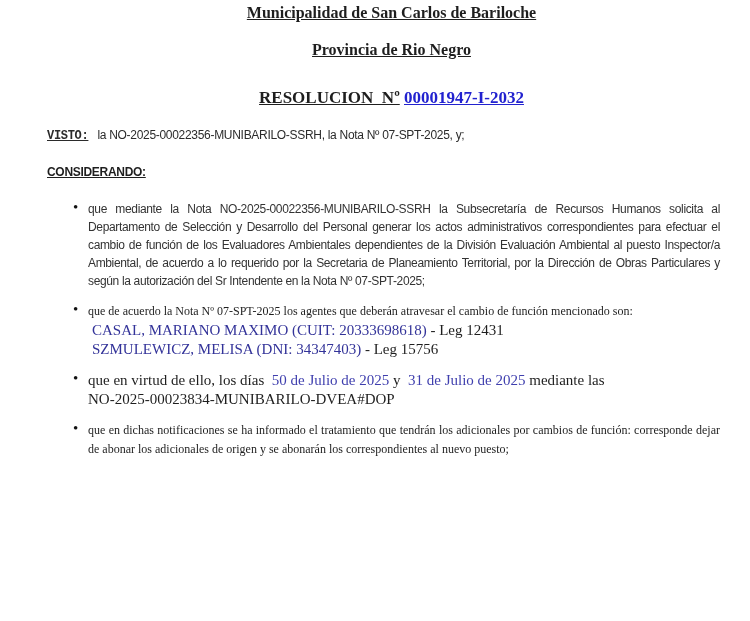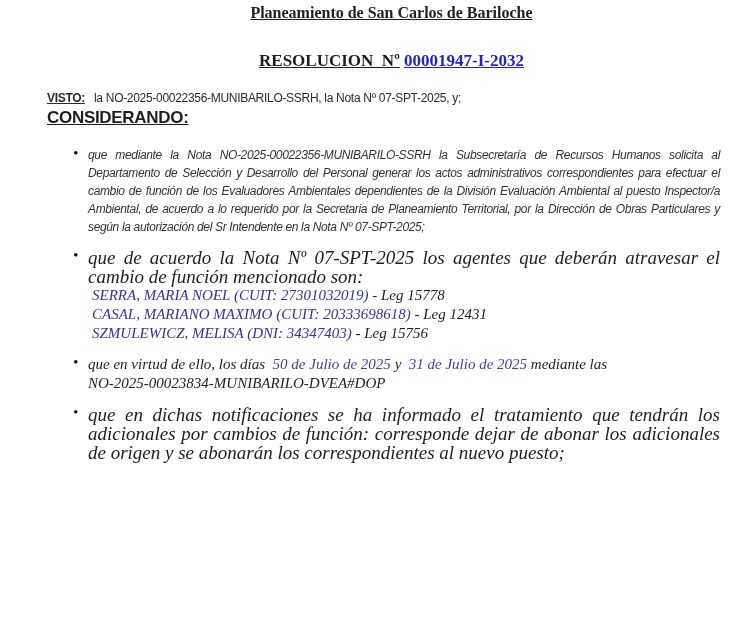--- a/index.html
+++ b/index.html
@@ -58,39 +58,39 @@
     margin-top:20px;
     font-family:"Liberation Sans", sans-serif;
     font-size:12px;
     line-height:16px;
     letter-spacing:-0.3px;
     color:#2b2b2b;
   }
   .visto-label{
     font-weight:bold;
     text-decoration:underline;
+    font-family:Liberation Mono, monospace;
   }
   .visto-gap{display:inline-block;width:9px;}
   .considerando-line{
-    margin-top:4px;
+    margin-top:20px;
     font-family:"Liberation Sans", sans-serif;
-    font-size:17px;
+    font-size:12px;
     line-height:16px;
     letter-spacing:-0.3px;
   }
   .considerando-label{
     font-weight:bold;
     text-decoration:underline;
   }
   
   ul.considerations{
     list-style:none;
     margin:20px 16px 0 0;
     padding:0;
-    font-style:italic;
   }
   ul.considerations > li{
     position:relative;
     padding-left:41px;
   }
   ul.considerations > li + li{
     margin-top:12px;
   }
   ul.considerations > li::before{
     content:"\2022";
@@ -103,21 +103,21 @@
   .sans-par{
     font-family:"Liberation Sans", sans-serif;
     font-size:12px;
     line-height:18px;
     letter-spacing:-0.35px;
     color:#333333;
     text-align:justify;
   }
   .serif-par{
     font-family:"Liberation Serif", serif;
-    font-size:19px;
+    font-size:12px;
     line-height:19px;
     color:var(--text-black);
     text-align:justify;
   }
   .serif-line{
     font-family:"Liberation Serif", serif;
     font-size:15px;
     line-height:19px;
     color:var(--text-black);
   }
@@ -131,21 +131,22 @@
     color:var(--date-blue);
     cursor:pointer;
   }
 </style>
 </head>
 <body>
 
 <div class="document">
 
   <div class="doc-header">
-    <div class="doc-title">Planeamiento de San Carlos de Bariloche</div>
+    <div class="doc-title">Municipalidad de San Carlos de Bariloche</div>
+    <div class="doc-subtitle">Provincia de Rio Negro</div>
     <div class="resolution-line">
       <span class="resolution-label">RESOLUCION&nbsp; Nº</span>
       <span class="resolution-number">00001947-I-2032</span>
     </div>
   </div>
 
   <div class="visto-line">
     <span class="visto-label">VISTO:</span><span class="visto-gap"></span><span>la NO-2025-00022356-MUNIBARILO-SSRH, la Nota Nº 07-SPT-2025, y;</span>
   </div>
 
@@ -155,23 +156,20 @@
 
   <ul class="considerations">
 
     <li>
       <div class="sans-par">que mediante la Nota NO-2025-00022356-MUNIBARILO-SSRH la Subsecretaría de Recursos Humanos solicita al Departamento de Selección y Desarrollo del Personal generar los actos administrativos correspondientes para efectuar el cambio de función de los Evaluadores Ambientales dependientes de la División Evaluación Ambiental al puesto Inspector/a Ambiental, de acuerdo a lo requerido por la Secretaria de Planeamiento Territorial, por la Dirección de Obras Particulares y según la autorización del Sr Intendente en la Nota Nº 07-SPT-2025;</div>
     </li>
 
     <li>
       <div class="serif-par">que de acuerdo la Nota Nº 07-SPT-2025 los agentes que deberán atravesar el cambio de función mencionado son:</div>
       <div class="serif-line agent-line">
-        <span class="agent-name">SERRA, MARIA NOEL (CUIT: 27301032019)</span><span class="agent-leg"> - Leg 15778</span>
-      </div>
-      <div class="serif-line agent-line">
         <span class="agent-name">CASAL, MARIANO MAXIMO (CUIT: 20333698618)</span><span class="agent-leg"> - Leg 12431</span>
       </div>
       <div class="serif-line agent-line">
         <span class="agent-name">SZMULEWICZ, MELISA (DNI: 34347403)</span><span class="agent-leg"> - Leg 15756</span>
       </div>
     </li>
 
     <li>
       <div class="serif-line"><span>que en virtud de ello, los días&nbsp; </span><span class="seg-date">50 de Julio de 2025</span><span> y&nbsp; </span><span class="seg-date">31 de Julio de 2025</span><span> mediante las</span></div>
       <div class="serif-line">NO-2025-00023834-MUNIBARILO-DVEA#DOP</div>

